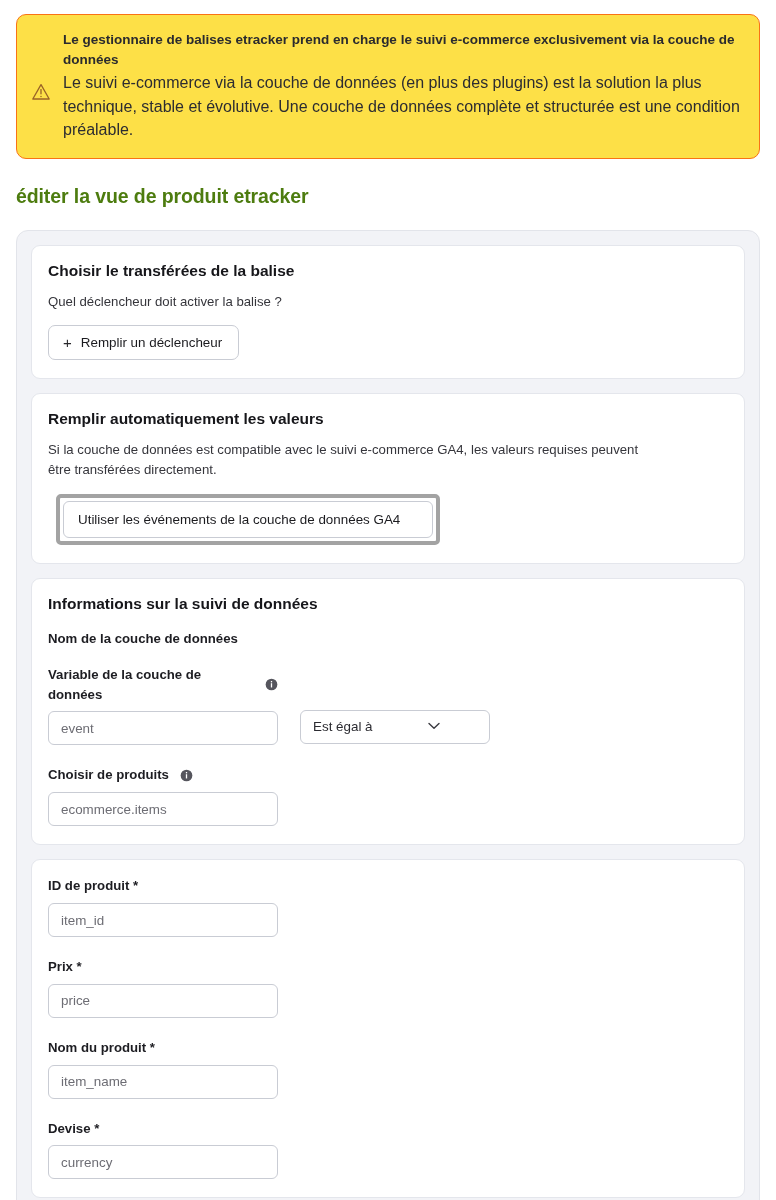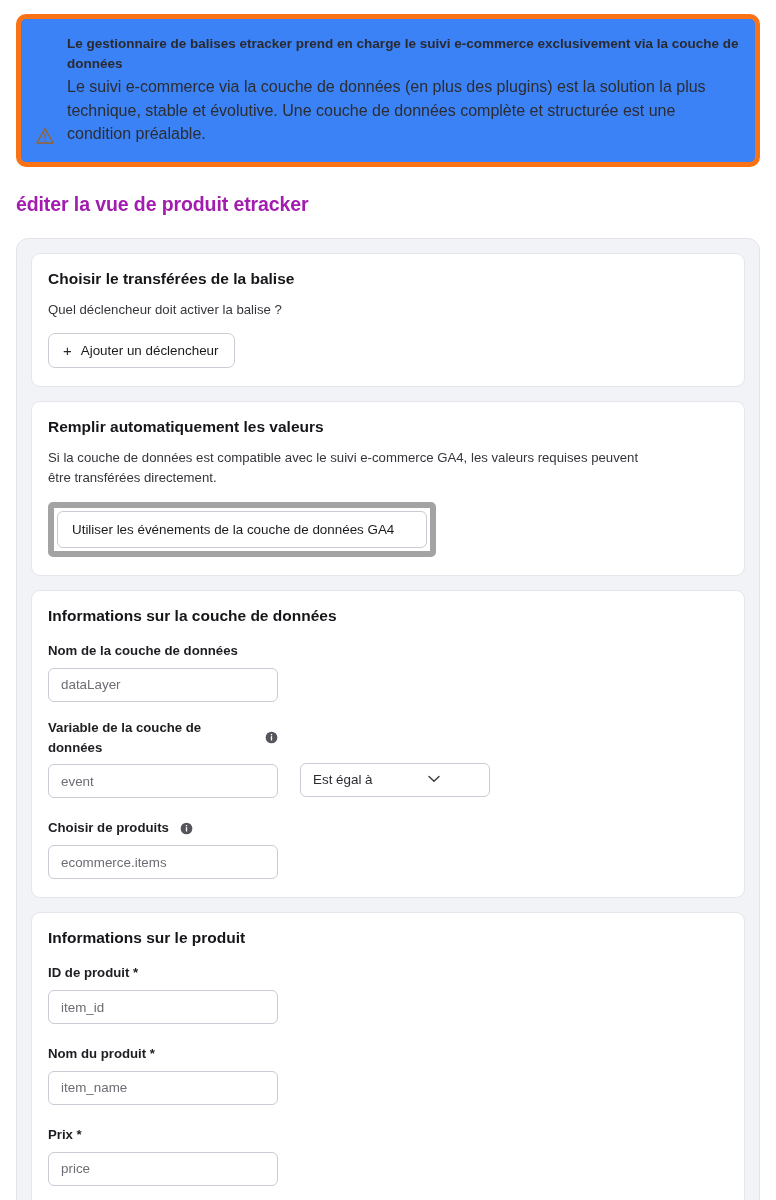--- a/index.html
+++ b/index.html
@@ -17,24 +17,24 @@
     overflow-x: hidden;
   }
   .page {
     width: 776px;
     padding: 14px 16px 0 16px;
   }
 
   
   .alert {
     display: flex;
-    align-items: flex-end;
+    align-items: center;
     gap: 12px;
-    background: #3b82f6;
-    border: 5px solid #f97316;
+    background: #fde047;
+    border: 1px solid #f97316;
     border-radius: 10px;
     padding: 14px 16px 16px 14px;
   }
   .alert-icon {
     flex: 0 0 auto;
     width: 20px;
     height: 20px;
     margin-top: 14px;
     color: #9a6327;
   }
@@ -56,21 +56,21 @@
     color: #2c2c31;
     margin: 0;
   }
 
   
   .page-title {
     font-size: 19.5px;
     font-weight: bold;
     letter-spacing: -0.1px;
     margin: 26px 0 22px 0;
-    color: #a21caf;
+    color: #4d7c0f;
   }
 
   
   .form-shell {
     background: #f2f3f7;
     border: 1px solid #e2e4ea;
     border-radius: 12px;
     padding: 14px;
     display: flex;
     flex-direction: column;
@@ -110,23 +110,24 @@
     cursor: pointer;
     font-family: "Liberation Sans", sans-serif;
   }
   .btn-outline .plus {
     font-size: 15px;
     line-height: 1;
     color: #27272b;
   }
   .btn-wrap-highlight {
     display: inline-block;
-    border: 6px solid #a3a3a3;
+    border: 4px solid #a3a3a3;
     border-radius: 5px;
     padding: 3px;
+    margin-left: 8px;
   }
   .btn-wide {
     display: inline-flex;
     align-items: center;
     justify-content: flex-start;
     background: #ffffff;
     border: 1px solid #c9ccd4;
     border-radius: 6px;
     padding: 10px 14px;
     font-size: 13.4px;
@@ -239,38 +240,37 @@
 
   <h1 class="page-title">éditer la vue de produit etracker</h1>
 
   <div class="form-shell">
 
     <section class="card">
       <h2 class="card-title">Choisir le transférées de la balise</h2>
       <p class="card-desc">Quel déclencheur doit activer la balise ?</p>
       <button class="btn-outline">
         <span class="plus">+</span>
-        <span>Ajouter un déclencheur</span>
+        <span>Remplir un déclencheur</span>
       </button>
     </section>
 
     <section class="card">
       <h2 class="card-title">Remplir automatiquement les valeurs</h2>
       <p class="card-desc">Si la couche de données est compatible avec le suivi e-commerce GA4, les valeurs requises peuvent être transférées directement.</p>
       <span class="btn-wrap-highlight">
         <button class="btn-wide">Utiliser les événements de la couche de données GA4</button>
       </span>
     </section>
 
     <section class="card">
-      <h2 class="card-title">Informations sur la couche de données</h2>
+      <h2 class="card-title">Informations sur la suivi de données</h2>
 
       <div class="field-block">
         <label class="field-label">Nom de la couche de données</label>
-        <input class="text-input" type="text" placeholder="dataLayer" style="">
       </div>
 
       <div class="row2">
         <div class="col-left">
           <label class="field-label two-line-label">
             <span>Variable de la couche de données</span>
             <span class="info info-icon">
               <svg viewBox="0 0 14 14" width="13" height="13">
                 <circle cx="7" cy="7" r="6.3" fill="#55555d"></circle>
                 <rect x="6.3" y="5.6" width="1.4" height="4.6" fill="#ffffff"></rect>
@@ -306,35 +306,34 @@
               <rect x="6.3" y="5.6" width="1.4" height="4.6" fill="#ffffff"></rect>
               <rect x="6.3" y="3.2" width="1.4" height="1.5" fill="#ffffff"></rect>
             </svg>
           </span>
         </label>
         <input class="text-input" type="text" placeholder="ecommerce.items" style="">
       </div>
     </section>
 
     <section class="card">
-      <h2 class="card-title">Informations sur le produit</h2>
 
       <div class="field-block">
         <label class="field-label">ID de produit *</label>
         <input class="text-input" type="text" placeholder="item_id" style="">
       </div>
 
       <div class="field-block mt22">
+        <label class="field-label">Prix *</label>
+        <input class="text-input" type="text" placeholder="price" style="">
+      </div>
+
+      <div class="field-block mt22">
         <label class="field-label">Nom du produit *</label>
         <input class="text-input" type="text" placeholder="item_name" style="">
-      </div>
-
-      <div class="field-block mt22">
-        <label class="field-label">Prix *</label>
-        <input class="text-input" type="text" placeholder="price" style="">
       </div>
 
       <div class="field-block mt22">
         <label class="field-label">Devise *</label>
         <input class="text-input" type="text" placeholder="currency" style="">
       </div>
     </section>
 
   </div>
 </div>

